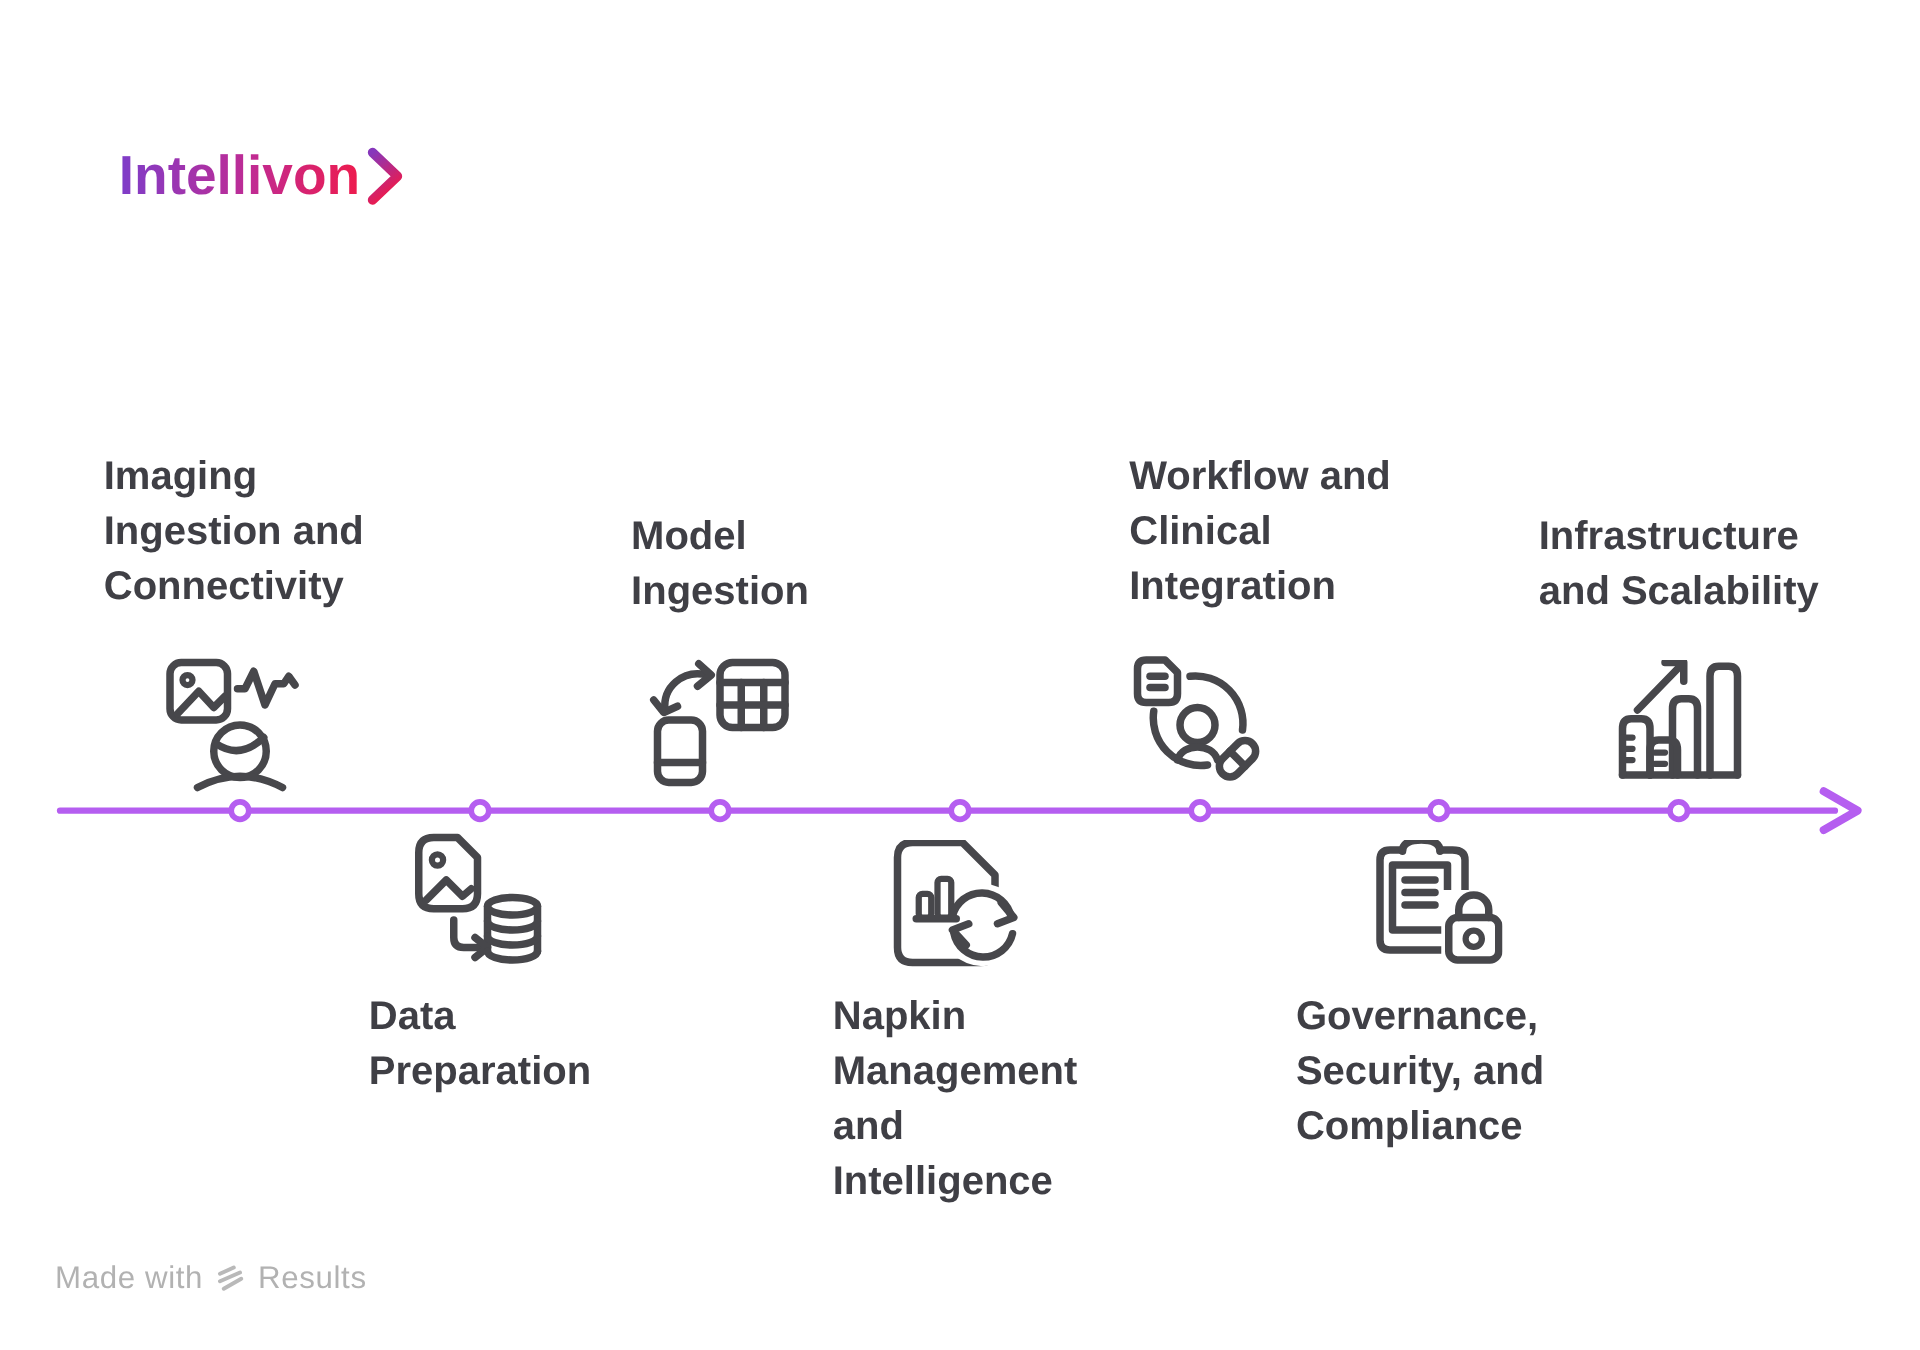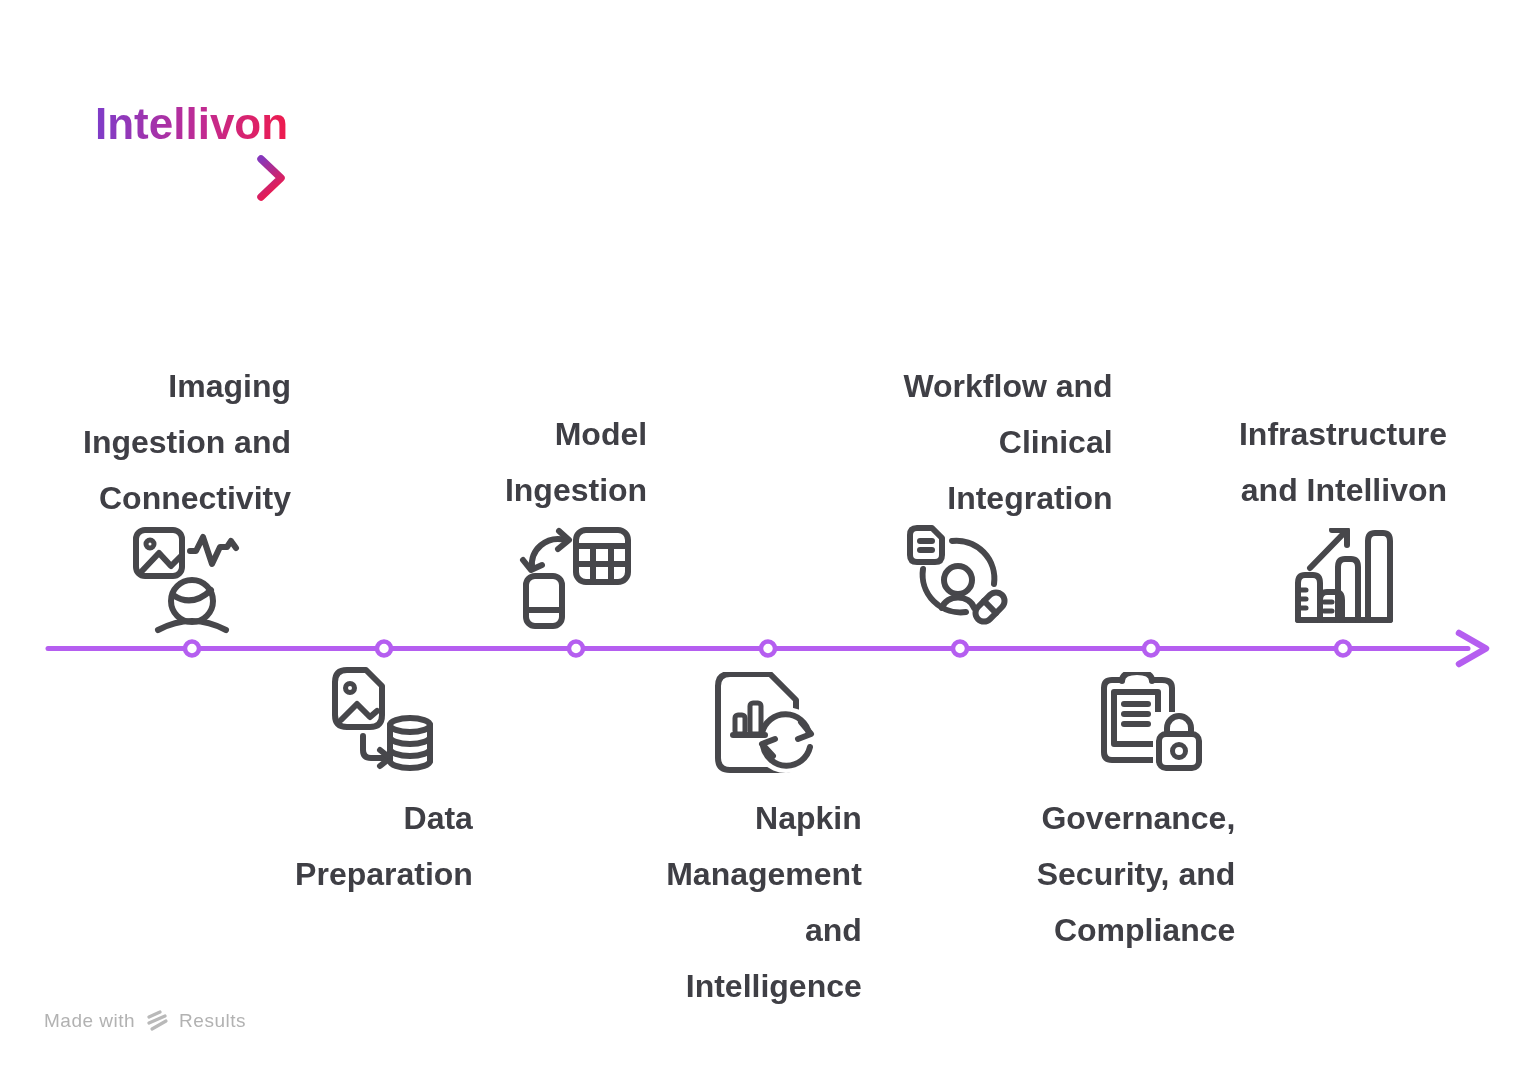--- a/index.html
+++ b/index.html
@@ -3,46 +3,46 @@
 <meta charset="utf-8">
 <style>
   html,body{margin:0;padding:0;}
   body{
     width:1536px;height:1080px;position:relative;overflow:hidden;
     background:#ffffff;
     font-family:"Liberation Sans",sans-serif;
   }
   .abs{position:absolute;}
   
-  .logo{position:absolute;left:95px;top:100px;display:flex;align-items:flex-end;gap:5px;flex-direction:column;}
+  .logo{position:absolute;left:95px;top:116px;display:flex;align-items:center;gap:5px;}
   .logo-text{
     font-size:44px;font-weight:600;line-height:1.1;letter-spacing:0px;
     background:linear-gradient(90deg,#7e3dc9 0%,#c02b93 55%,#ee1b4d 100%);
     -webkit-background-clip:text;background-clip:text;color:transparent;
   }
   
   .item-title{
     position:absolute;transform:translateX(-50%);
-    font-size:32px;line-height:56px;font-weight:700;color:#3f3f45;
-    text-align:right;white-space:pre-line;width:max-content;
+    font-size:32px;line-height:44px;font-weight:700;color:#3f3f45;
+    text-align:left;white-space:pre-line;width:max-content;
   }
   
   .icon-box{position:absolute;transform:translateX(-50%);}
   .icon-box svg{display:block;}
   .ic{stroke:#47474b;fill:none;stroke-width:6;stroke-linecap:round;stroke-linejoin:round;}
   .ic-thin{stroke:#47474b;fill:none;stroke-width:5;stroke-linecap:round;stroke-linejoin:round;}
   .mask{fill:#ffffff;stroke:none;}
   
   .tl-line{stroke:#b55ef0;stroke-width:5;stroke-linecap:round;}
   .tl-arrow{stroke:#b55ef0;stroke-width:6.5;fill:none;stroke-linecap:round;stroke-linejoin:round;}
   .tl-node{fill:#ffffff;stroke:#b55ef0;stroke-width:4.5;}
   
   .footer{
     position:absolute;left:44px;top:1008px;display:flex;align-items:center;gap:9px;
-    font-size:19px;font-weight:500;color:#b2b2b2;letter-spacing:0.5px;
+    font-size:25px;font-weight:500;color:#b2b2b2;letter-spacing:0.5px;
   }
   .napkin-glyph{stroke:#b9b9b9;fill:none;stroke-width:3.2;stroke-linecap:round;}
 </style>
 </head>
 <body>
 
 <div class="logo">
   <span class="logo-text">Intellivon</span>
   <svg width="32" height="50" viewBox="0 0 32 50">
     <defs>
@@ -78,21 +78,21 @@
 Management
 and
 Intelligence</div>
 <div class="item-title" style="left:1008px;top:358px">Workflow and
 Clinical
 Integration</div>
 <div class="item-title" style="left:1136px;top:790px">Governance,
 Security, and
 Compliance</div>
 <div class="item-title" style="left:1343px;top:406px">Infrastructure
-and Intellivon</div>
+and Scalability</div>
 
 <div class="icon-box" style="left:192px;top:524px">
   <svg width="120" height="112" viewBox="0 0 120 112">
     <rect class="ic" x="4" y="6" width="46" height="46" rx="9"></rect>
     <circle class="ic-thin" cx="18" cy="20" r="4"></circle>
     <path class="ic" d="M10,47 L27,29 L39,42 L48,33"></path>
     <path class="ic" d="M58,27 h6 l7,-14 9,27 8,-17 h7 l4,-6 l5,7"></path>
     <circle class="ic" cx="60" cy="77" r="21"></circle>
     <path class="ic" d="M41,71 Q60,84 79,66"></path>
     <path class="ic" d="M26,106 Q60,88 94,106"></path>

